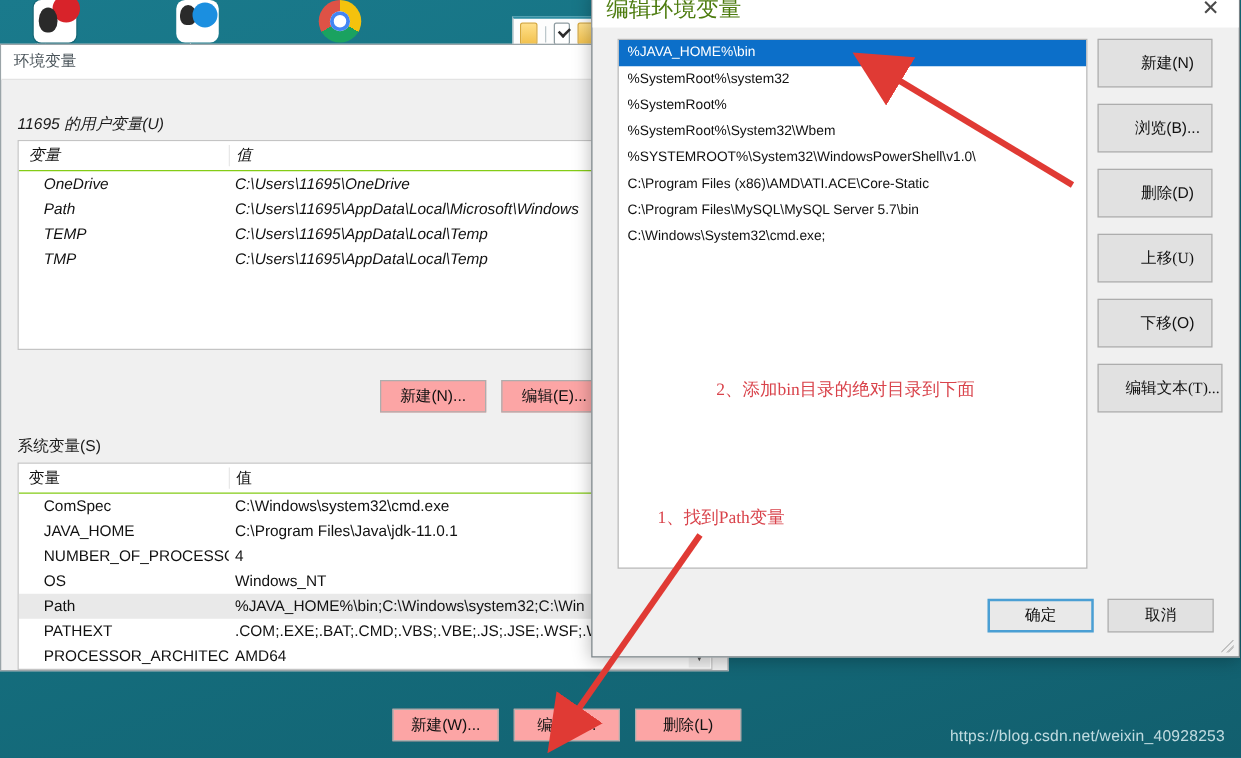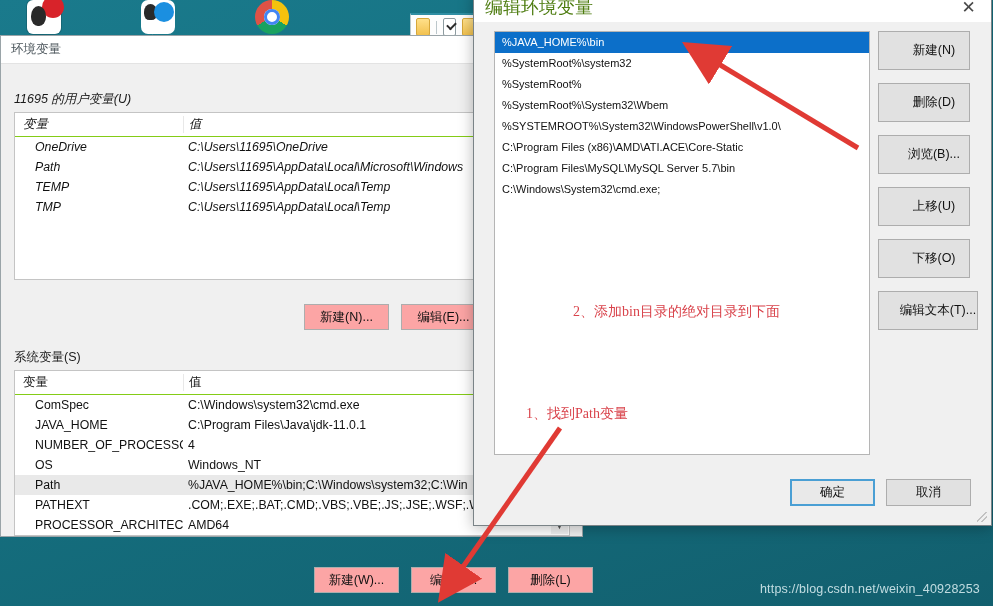--- a/index.html
+++ b/index.html
@@ -135,21 +135,21 @@
     height:21px;line-height:21px;font-size:11px;color:#111;
     padding-left:7px;white-space:nowrap;overflow:hidden;box-sizing:border-box;
   }
   .litem.sel{background:#0c6fc9;color:#fff;}
   .dbtns{position:absolute;left:404px;top:9px;width:100px;}
   .dbtn{
     width:92px;height:39px;background:#e1e1e1;border:1px solid #adadad;
     font-size:12.5px;color:#111;display:flex;align-items:center;justify-content:center;
     box-sizing:border-box;margin-bottom:13px;cursor:default;padding-left:20px;
   }
-  .dbtn.gap-top{margin-top:4px;}
+  .dbtn.gap-top{margin-top:4px;font-family:Liberation Serif, serif;}
   .okrow{position:absolute;right:20px;bottom:19px;display:flex;gap:11px;}
   .okbtn{
     width:85px;height:27px;font-size:12.5px;display:flex;align-items:center;
     justify-content:center;box-sizing:border-box;background:#e1e1e1;color:#111;
     border:1px solid #adadad;cursor:default;
   }
   .okbtn.primary{border:2px solid #4a9fd4;background:#e9e9e9;}
   .resize-grip{
     position:absolute;right:4px;bottom:3px;width:10px;height:10px;opacity:.45;
     background:
@@ -294,22 +294,22 @@
       <div class="litem">%SystemRoot%</div>
       <div class="litem">%SystemRoot%\System32\Wbem</div>
       <div class="litem">%SYSTEMROOT%\System32\WindowsPowerShell\v1.0\</div>
       <div class="litem">C:\Program Files (x86)\AMD\ATI.ACE\Core-Static</div>
       <div class="litem">C:\Program Files\MySQL\MySQL Server 5.7\bin</div>
       <div class="litem">C:\Windows\System32\cmd.exe;</div>
     </div>
 
     <div class="dbtns">
       <div class="dbtn">新建(N)</div>
+      <div class="dbtn">浏览(B)...</div>
       <div class="dbtn">删除(D)</div>
-      <div class="dbtn">浏览(B)...</div>
       <div class="dbtn gap-top">上移(U)</div>
       <div class="dbtn">下移(O)</div>
       <div class="dbtn gap-top" style="width:100px;">编辑文本(T)...</div>
     </div>
 
     <div class="okrow">
       <div class="okbtn primary">确定</div>
       <div class="okbtn">取消</div>
     </div>
 

